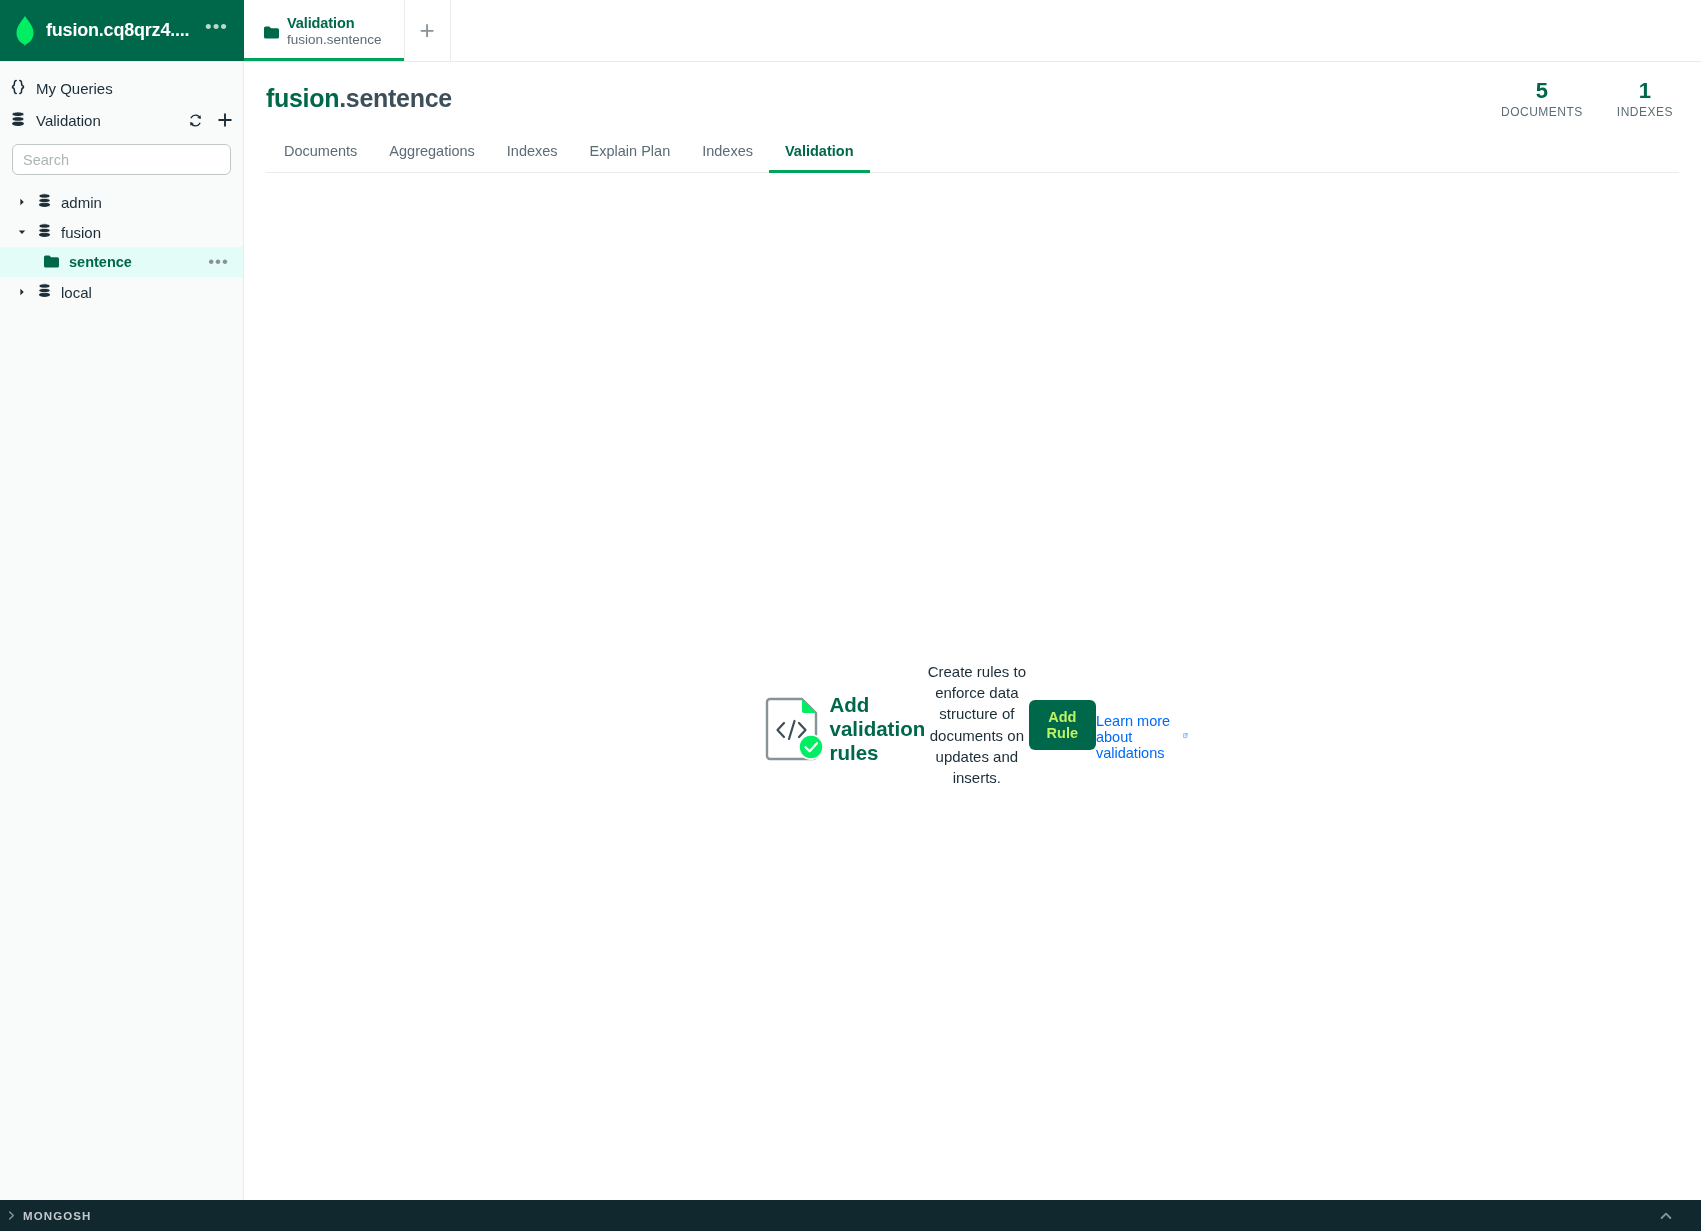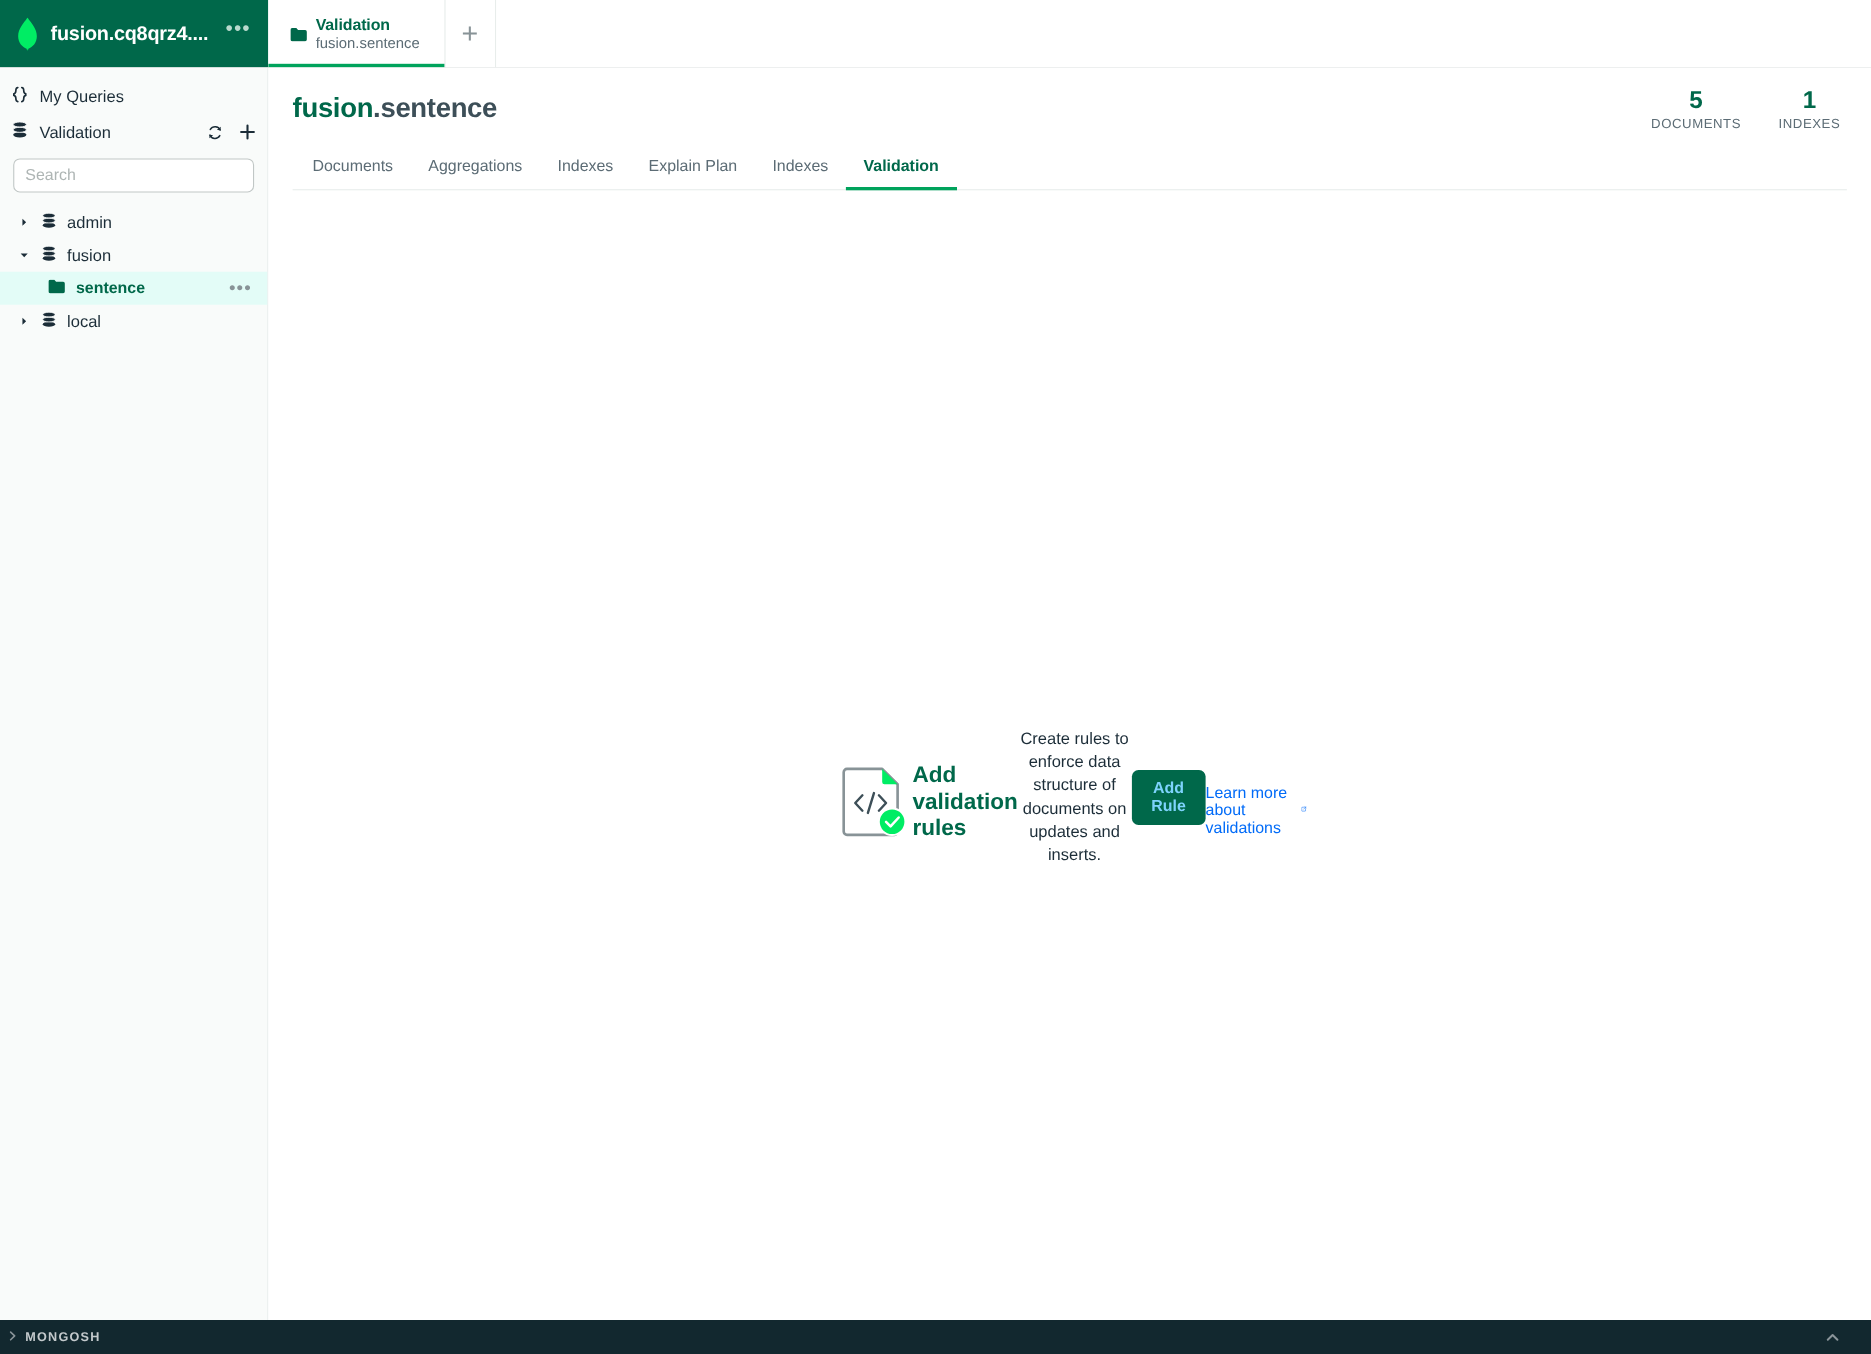--- a/index.html
+++ b/index.html
@@ -149,21 +149,21 @@
   
   .content { flex: 1; display: flex; justify-content: center; padding-top: 100px; }
   .empty { width: 430px; display: flex; align-items: center; }
   .empty-icon { width: 72px; height: 72px; margin-bottom: 14px; }
   .empty-title { font-size: 20.5px; font-weight: bold; color: #00684A; margin-bottom: 16px; }
   .empty-desc {
     font-size: 15px; color: #1c2d38; text-align: center;
     line-height: 1.42; max-width: 345px; margin-bottom: 24px;
   }
   .btn-primary {
-    background: #00684A; color: #7dd3fc;
+    background: #00684A; color: #bef264;
     font-family: "Liberation Sans", sans-serif;
     font-size: 14.5px; font-weight: bold;
     border: none; border-radius: 6px;
     padding: 9px 18px; cursor: pointer;
     margin-bottom: 24px;
   }
   .link {
     color: #016BF8; font-size: 14.5px;
     text-decoration: none; cursor: pointer;
     display: inline-flex; align-items: center; gap: 12px;

